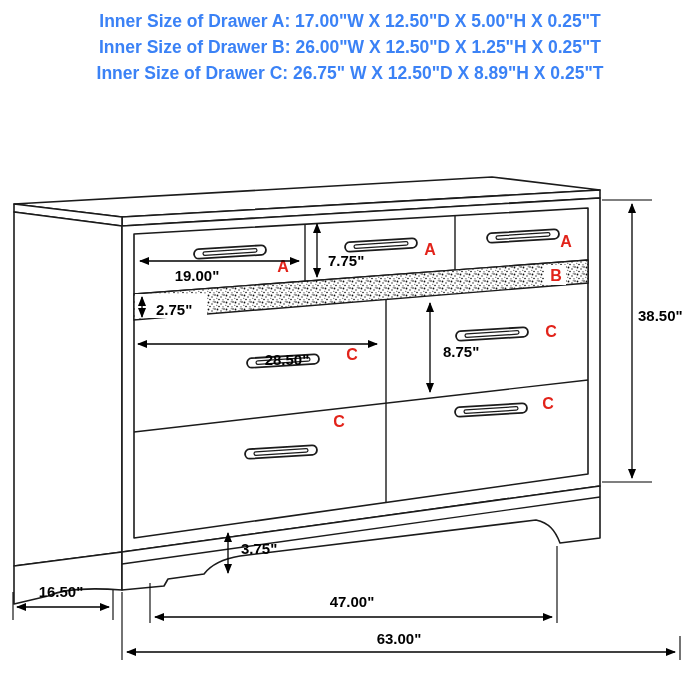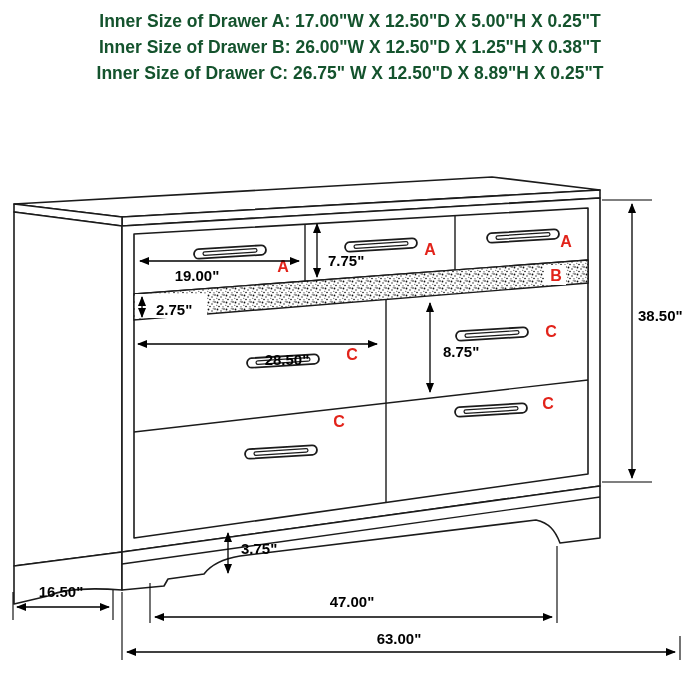--- a/index.html
+++ b/index.html
@@ -1,39 +1,39 @@
 <!DOCTYPE html>
 <html><head>
 <meta charset="utf-8">
 <style>
   html,body{margin:0;padding:0;background:#ffffff;}
   .canvas{position:relative;width:700px;height:700px;background:#ffffff;overflow:hidden;
           font-family:"Liberation Sans",sans-serif;}
   .size-note{position:absolute;top:8px;left:0;right:0;text-align:center;
-             font-weight:bold;font-size:17.5px;line-height:26px;color:#14532d;}
+             font-weight:bold;font-size:17.5px;line-height:26px;color:#3b82f6;}
   svg{position:absolute;left:0;top:0;}
   .outline{fill:#ffffff;stroke:#1b1b1b;stroke-width:1.6;stroke-linejoin:round;}
   .thin{stroke:#1b1b1b;stroke-width:1.4;fill:none;}
   .handle-outer{fill:#ffffff;stroke:#1b1b1b;stroke-width:1.8;}
   .handle-inner{fill:#ffffff;stroke:#1b1b1b;stroke-width:1.2;}
   .dimline{stroke:#000;stroke-width:1.3;fill:none;
            marker-start:url(#mS);marker-end:url(#mE);}
   .tick{stroke:#000;stroke-width:1.1;}
   .dimtext{font-family:"Liberation Sans",sans-serif;font-weight:bold;font-size:15px;fill:#000;}
   .redlbl{font-family:"Liberation Sans",sans-serif;font-weight:bold;font-size:16px;fill:#e2231a;}
   .patch{fill:#ffffff;stroke:none;}
 </style>
 </head>
 <body>
 
 <div class="canvas">
 
   <div class="size-note">
     <div>Inner Size of Drawer A: 17.00"W X 12.50"D X 5.00"H X 0.25"T</div>
-    <div>Inner Size of Drawer B: 26.00"W X 12.50"D X 1.25"H X 0.38"T</div>
+    <div>Inner Size of Drawer B: 26.00"W X 12.50"D X 1.25"H X 0.25"T</div>
     <div>Inner Size of Drawer C: 26.75" W X 12.50"D X 8.89"H X 0.25"T</div>
   </div>
 
   <svg width="700" height="700" viewBox="0 0 700 700">
     <defs>
       <marker id="mE" viewBox="0 0 10 8" refX="9" refY="4" markerWidth="10" markerHeight="8" orient="auto" markerUnits="userSpaceOnUse">
           <path d="M0,0 L10,4 L0,8 Z" fill="#000"></path>
         </marker>
       <marker id="mS" viewBox="0 0 10 8" refX="1" refY="4" markerWidth="10" markerHeight="8" orient="auto" markerUnits="userSpaceOnUse">
           <path d="M10,0 L0,4 L10,8 Z" fill="#000"></path>

